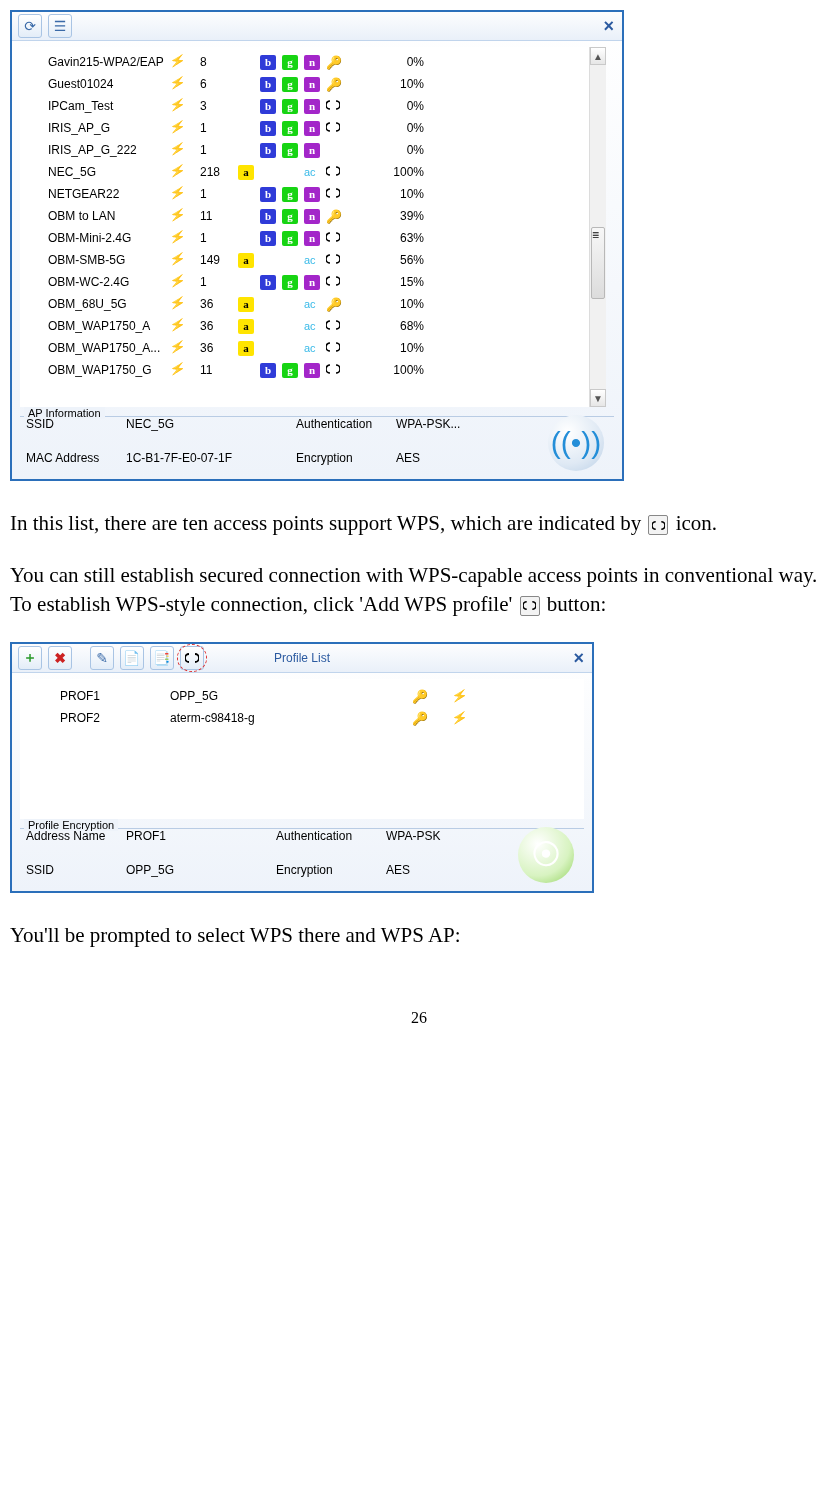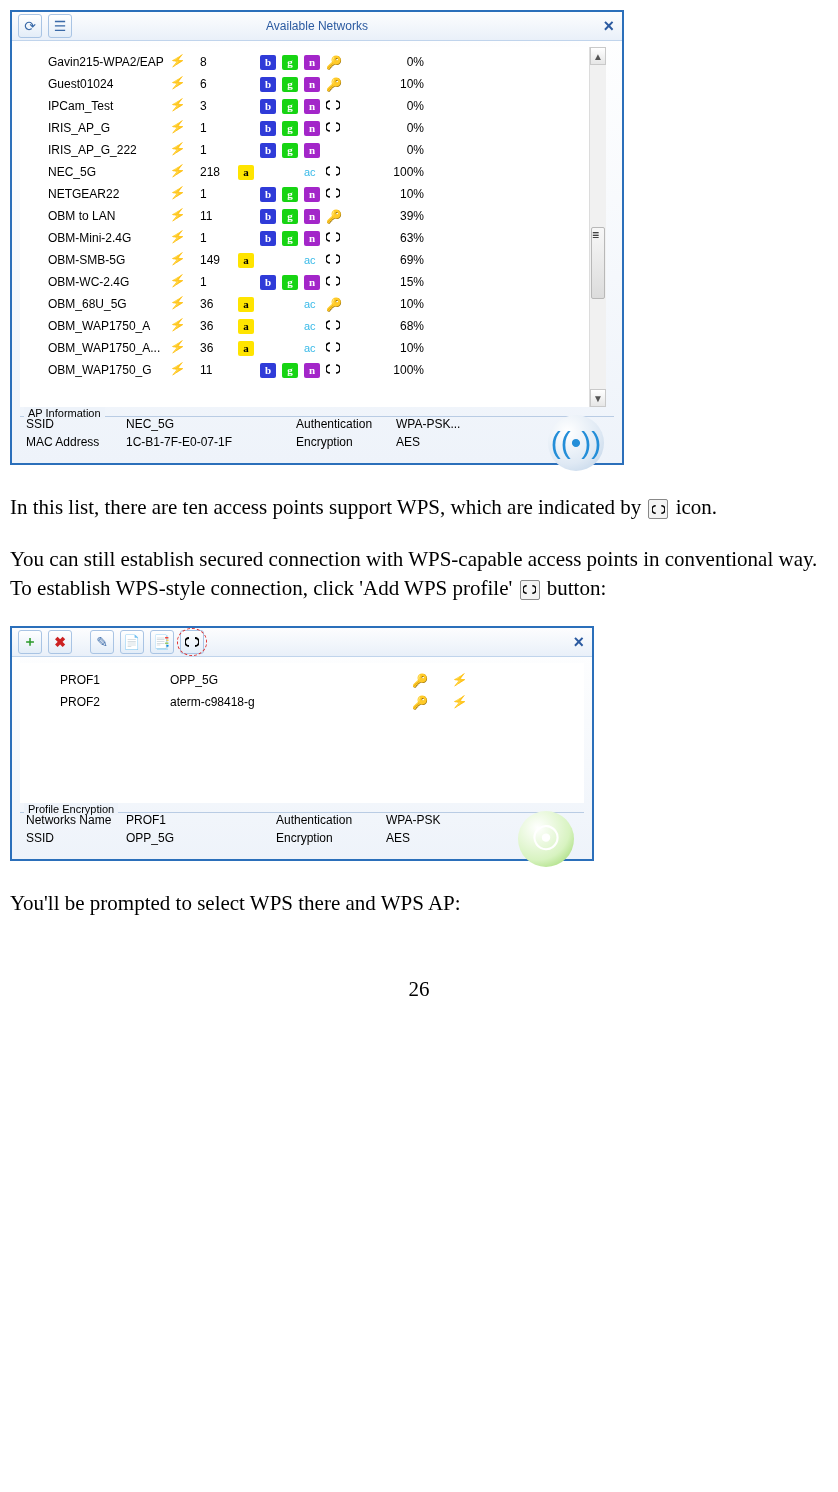--- a/index.html
+++ b/index.html
@@ -26,45 +26,44 @@
   .ac{color:#39bae8;font-size:11px}
   .key{color:#9fd7f0;font-size:13px}
   .wps{width:14px;height:14px;display:inline-flex;justify-content:center;align-items:center}
   .wps svg{width:14px;height:14px}
   .scrollbar{position:absolute;right:0;top:0;bottom:0;width:16px;background:#f1f1f1;border-left:1px solid #dcdcdc}
   .sb-btn{height:16px;background:linear-gradient(#fff,#e6e6e6);border:1px solid #c9c9c9;display:flex;align-items:center;justify-content:center;font-size:10px;color:#555}
   .sb-thumb{position:absolute;left:1px;right:1px;background:linear-gradient(#f7f7f7,#dcdcdc);border:1px solid #b8b8b8;border-radius:2px}
   .apinfo{margin:2px 8px 8px 8px;position:relative;padding:8px 6px 6px 6px}
   .apinfo::before{content:"";position:absolute;left:0;right:0;top:7px;height:1px;background:#b9cce4}
   .apinfo-title{position:absolute;top:-2px;left:4px;background:#eef3fa;padding:0 4px;font-size:11px}
-  .apgrid{display:grid;grid-template-columns:100px 170px 100px 100px 70px;row-gap:4px;font-size:12px}
+  .apgrid{display:grid;grid-template-columns:100px 170px 100px 100px 70px;row-gap:20px;font-size:12px}
   .bigicon{width:56px;height:56px;border-radius:50%;background:radial-gradient(circle at 35% 30%,#fff,#dfe9f4 60%,#b9cfe6);position:absolute;right:10px;top:6px;display:flex;align-items:center;justify-content:center}
   .bigicon.blue span{color:#248ed8;font-size:30px}
   .bigicon.green{background:radial-gradient(circle at 35% 30%,#fff,#d8f3c1 60%,#8fd15a)}
   .bigicon.green span{color:#fff;font-size:30px}
   .plist{background:#fff;margin:6px 8px 0 8px;height:140px;position:relative}
   .prow{display:grid;grid-template-columns:110px 230px 40px 40px;align-items:center;height:22px;padding-left:40px}
   .prow .bolt{justify-self:center}
   .prow .key{justify-self:center}
   .para{margin:0 0 24px 0;line-height:1.35}
   .inline-icon{display:inline-flex;vertical-align:middle;width:18px;height:18px;border:1px solid #888;border-radius:2px;background:#f3f3f3;align-items:center;justify-content:center;margin:0 2px}
   .inline-icon svg{width:13px;height:13px}
-  .pagenum{text-align:center;margin-top:60px;font-size:21px}
+  .pagenum{text-align:center;margin-top:60px;font-size:16px}
   .circ{display:inline-block;width:24px;height:22px;border:1px dashed #d33;border-radius:50%/48%;position:relative;top:-2px;left:-2px}
 </style>
 </head>
 <body>
 
 <div class="win win1">
   <div class="titlebar">
     <div class="t-left">
       <div class="tb-btn">⟳</div>
       <div class="tb-btn">☰</div>
     </div>
-    <div class="t-center">Available Networks</div>
     <div class="t-right">×</div>
   </div>
 
   <div class="listarea">
     <div class="listrows" id="net-rows">
         <div class="row">
           <span class="ssid">Gavin215-WPA2/EAP</span>
           <span class="bolt">⚡</span>
           <span class="ch">8</span>
           <span></span>
@@ -256,21 +255,21 @@
           <span></span>
           <span></span>
           <span><span class="ac">ac</span></span>
           <span><span class="wps">
               <svg viewBox="0 0 14 14">
                 <path d="M4 3 A4 4 0 1 0 4 11" stroke="#000" stroke-width="1.6" fill="none"></path>
                 <path d="M10 11 A4 4 0 1 0 10 3" stroke="#000" stroke-width="1.6" fill="none"></path>
               </svg>
             </span></span>
           <span></span>
-          <span class="pct">69%</span>
+          <span class="pct">56%</span>
         </div>
         <div class="row">
           <span class="ssid">OBM-WC-2.4G</span>
           <span class="bolt">⚡</span>
           <span class="ch">1</span>
           <span></span>
           <span>
             <span class="badge bb">b</span>
           </span>
           <span>
@@ -423,20 +422,21 @@
       <div class="tb-btn">📄</div>
       <div class="tb-btn">📑</div>
       <div class="tb-btn" style="position:relative">
         <svg viewBox="0 0 14 14" style="width:14px;height:14px">
             <path d="M4 3 A4 4 0 1 0 4 11" stroke="#000" stroke-width="1.8" fill="none"></path>
             <path d="M10 11 A4 4 0 1 0 10 3" stroke="#000" stroke-width="1.8" fill="none"></path>
           </svg>
         <span class="circ" style="position:absolute;left:-4px;top:-3px;width:28px;height:26px"></span>
       </div>
     </div>
+    <div class="t-center">Profile List</div>
     <div class="t-right">×</div>
   </div>
 
   <div class="plist">
     <div id="prof-rows" style="padding-top:6px">
         <div class="prow">
           <span>PROF1</span>
           <span>OPP_5G</span>
           <span class="key">🔑</span>
           <span class="bolt">⚡</span>
@@ -446,21 +446,21 @@
           <span>aterm-c98418-g</span>
           <span class="key">🔑</span>
           <span class="bolt">⚡</span>
         </div>
       </div>
   </div>
 
   <div class="apinfo">
     <span class="apinfo-title">Profile Encryption</span>
     <div class="apgrid" style="grid-template-columns:100px 150px 110px 100px 60px">
-      <span>Networks Name</span>
+      <span>Address Name</span>
       <span>PROF1</span>
       <span>Authentication</span>
       <span>WPA-PSK</span>
       <span></span>
       <span>SSID</span>
       <span>OPP_5G</span>
       <span>Encryption</span>
       <span>AES</span>
       <span></span>
     </div>

